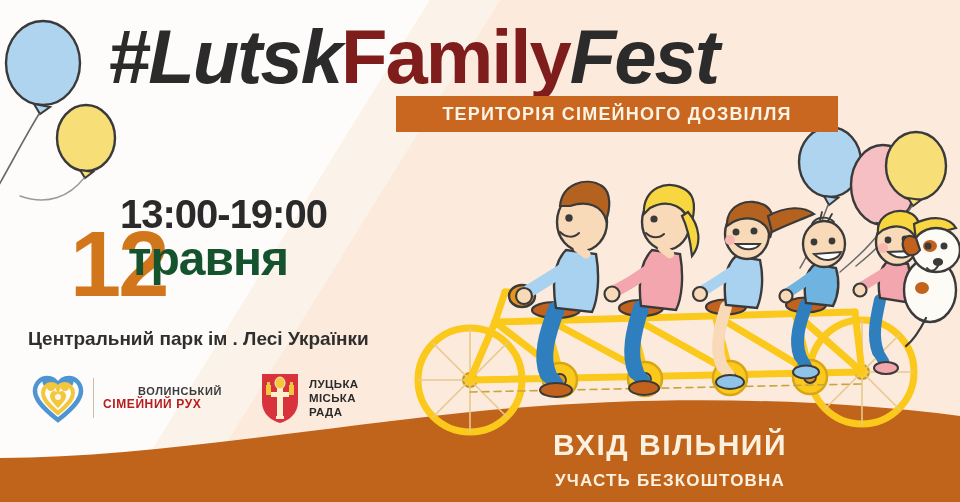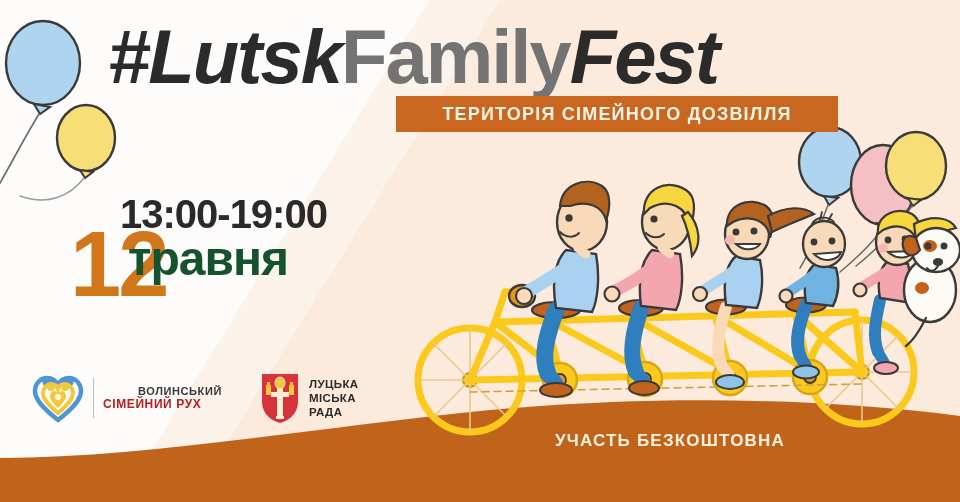--- a/index.html
+++ b/index.html
@@ -30,21 +30,21 @@
   }
 
   
   #title-block { left:108px; top:14px; width:760px; }
   #title-line {
     font-size:76px; line-height:86px;
     font-weight:700; letter-spacing:-2px;
     white-space:nowrap;
   }
   .t-dark { color:#2B2B2B;font-style:italic; }
-  .t-orange { color:#737373; }
+  .t-orange { color:#7f1d1d; }
 
   #subtitle-banner {
     left:396px; top:96px;
     width:442px; height:36px;
     background:#C9661F;
   }
   #subtitle-text {
     position:absolute; left:0; top:0;
     width:442px; height:36px;
     display:flex; align-items:center; justify-content:center;
@@ -84,21 +84,21 @@
   .council-lines { display:flex; flex-direction:column; line-height:14px; }
   .cl { color:#2B2B2B; font-size:11.5px; font-weight:700; letter-spacing:.4px; }
 
   
   #hill { left:0; top:372px; width:960px; height:130px; }
   #free-entry {
     left:500px; top:428px; width:340px;
     text-align:center; color:#FCF1DF;
   }
   #free-main { font-size:30px; font-weight:700; letter-spacing:1.5px; }
-  #free-sub { font-size:17px; font-weight:700; letter-spacing:1.2px; margin-top:3px; }
+  #free-sub { font-size:17px; font-weight:700; letter-spacing:1.2px; margin-top:9px; }
 
   
   #scene { left:0; top:0; width:960px; height:502px; }
 </style>
 </head>
 <body>
 
 <div id="poster">
 
   <div class="layer" id="bg-white-wedge"></div>
@@ -314,20 +314,21 @@
     </div>
   </div>
 
   <div class="layer" id="subtitle-banner">
     <div id="subtitle-text">ТЕРИТОРІЯ СІМЕЙНОГО ДОЗВІЛЛЯ</div>
   </div>
 
   <div class="layer" id="time-text">13:00-19:00</div>
   <div class="layer" id="day-number">12</div>
   <div class="layer" id="month-text">травня</div>
+  <div class="layer" id="venue-text">Центральний парк ім . Лесі Українки</div>
 
   <div class="layer" id="logos">
 
     <div class="logo-group">
       <svg width="52" height="52" viewBox="0 0 52 52">
         <path d="M26,48 C8,34 3,26 3,19 C3,11 9,6 15,6 C20,6 24,9 26,13 C28,9 32,6 37,6 C43,6 49,11 49,19 C49,26 44,34 26,48 Z" fill="none" stroke="#4E95D2" stroke-width="4.5"></path>
         <circle cx="16" cy="10" r="5.5" fill="#4E95D2"></circle>
         <circle cx="36" cy="10" r="5.5" fill="#4E95D2"></circle>
         <path d="M26,41 C14,31 11,26 11,21 C11,16 15,12 19,12 C22,12 25,14 26,17 C27,14 30,12 33,12 C37,12 41,16 41,21 C41,26 38,31 26,41 Z" fill="none" stroke="#F2C73C" stroke-width="4"></path>
         <circle cx="19" cy="15" r="4" fill="#F2C73C"></circle>
@@ -356,16 +357,17 @@
       </svg>
       <div class="council-lines">
         <span class="cl">ЛУЦЬКА</span>
         <span class="cl">МІСЬКА</span>
         <span class="cl">РАДА</span>
       </div>
     </div>
   </div>
 
   <div class="layer" id="free-entry">
+    <div id="free-main">ВХІД ВІЛЬНИЙ</div>
     <div id="free-sub">УЧАСТЬ БЕЗКОШТОВНА</div>
   </div>
 
 </div>
 
 </body></html>

